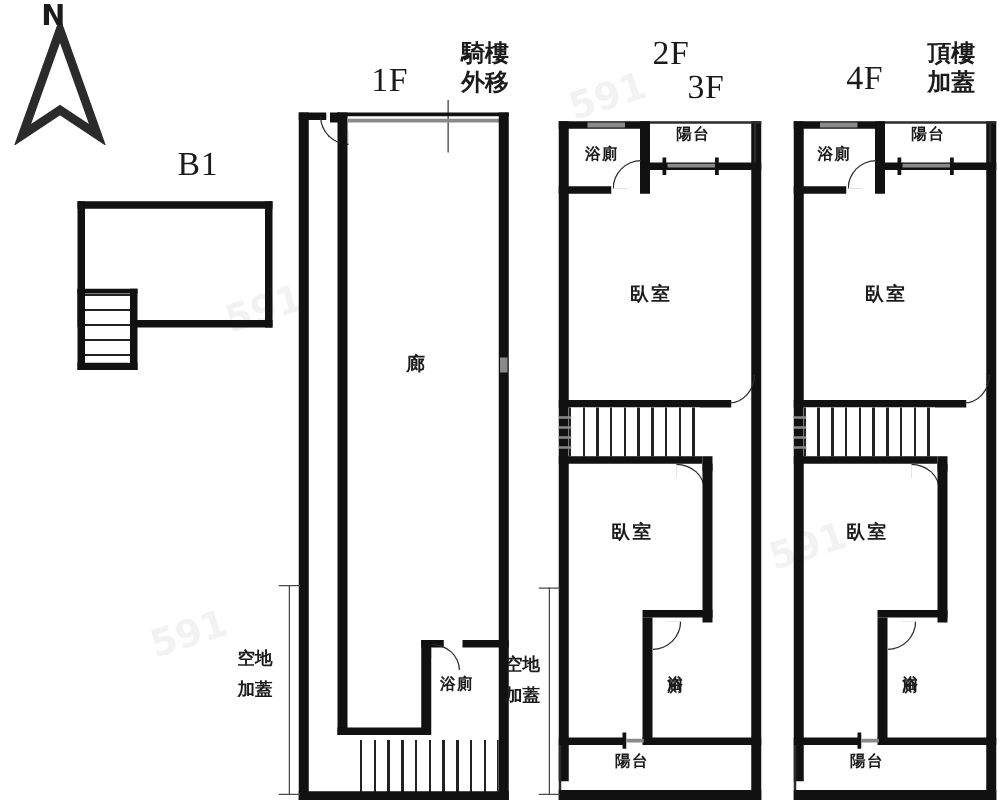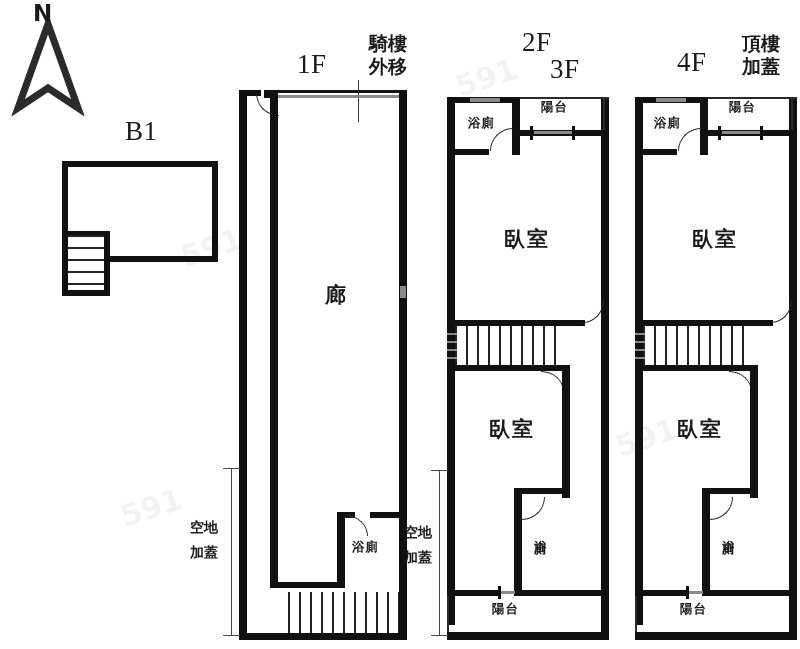--- a/index.html
+++ b/index.html
@@ -9,21 +9,21 @@
     color:#1a1a1a;
   }
   .stage{position:absolute;left:0;top:0;width:800px;height:649px;}
   .abs{position:absolute;}
 
   
   .lbl{position:absolute;white-space:nowrap;color:#1b1b1b;line-height:1.05;}
   .lbl-floor{font-size:27px;letter-spacing:0.5px;}
   .lbl-cjk{font-family:"DejaVu Sans","Liberation Sans",sans-serif;font-weight:600;}
   .lbl-note{font-size:19px;font-weight:600;font-family:"DejaVu Sans","Liberation Sans",sans-serif;line-height:1.12;padding-left:28px;}
-  .lbl-room{font-size:21px;font-weight:600;font-family:"DejaVu Sans","Liberation Sans",sans-serif;letter-spacing:2px;}
+  .lbl-room{font-size:15px;font-weight:600;font-family:"DejaVu Sans","Liberation Sans",sans-serif;letter-spacing:2px;}
   .lbl-room-sm{font-size:12.5px;font-weight:600;font-family:"DejaVu Sans","Liberation Sans",sans-serif;letter-spacing:1px;}
   .lbl-vert{writing-mode:vertical-rl;text-orientation:upright;letter-spacing:1px;}
   .lbl-big-note{font-size:14px;font-weight:700;font-family:"DejaVu Sans","Liberation Sans",sans-serif;line-height:1.18;}
 
   
   .wall{position:absolute;background:#111111;}
   .wall-thin{position:absolute;background:#2b2b2b;}
   .wall-lite{position:absolute;background:#8a8a8a;}
 
   
@@ -62,21 +62,21 @@
   <div class="wm" style="left:180px;top:230px;transform:rotate(-18deg);">591</div>
   <div class="wm" style="left:615px;top:420px;transform:rotate(-18deg);">591</div>
 
   <div class="compass" style="left:8px;top:4px;width:80px;height:112px;">
     <svg width="80" height="112" viewBox="0 0 80 112">
       <path d="M40 20 L70 104 L40 84 L10 104 Z" fill="none" stroke="#2b2b2b" stroke-width="7" stroke-linejoin="miter"></path>
     </svg>
   </div>
   <div class="lbl lbl-cjk" style="left:33px;top:1px;font-size:23px;font-weight:700;">N</div>
 
-  <div class="lbl lbl-floor" style="left:125px;top:117px;">B1</div>
+  <div class="lbl lbl-floor" style="left:142px;top:117px;">B1</div>
 
   <div class="abs">
 
     <div class="wall" style="left:62px;top:161px;width:156px;height:6px;"></div>
     <div class="wall" style="left:62px;top:161px;width:6px;height:101px;"></div>
     <div class="wall" style="left:212px;top:161px;width:6px;height:101px;"></div>
     <div class="wall" style="left:108px;top:256px;width:110px;height:6px;"></div>
 
     <div class="wall" style="left:62px;top:231px;width:48px;height:4px;"></div>
     <div class="wall" style="left:62px;top:231px;width:6px;height:65px;"></div>

